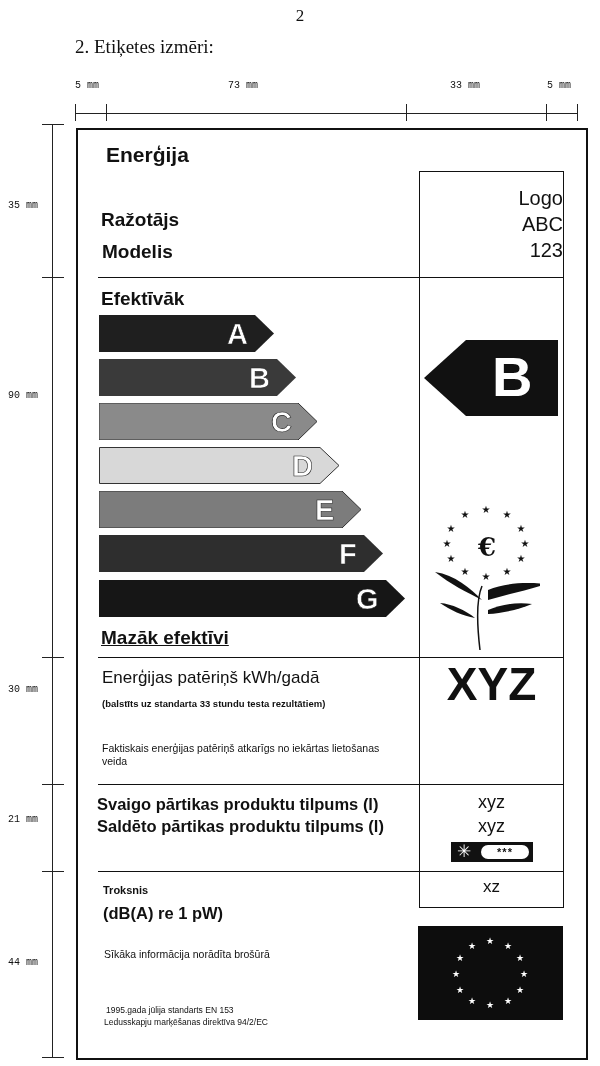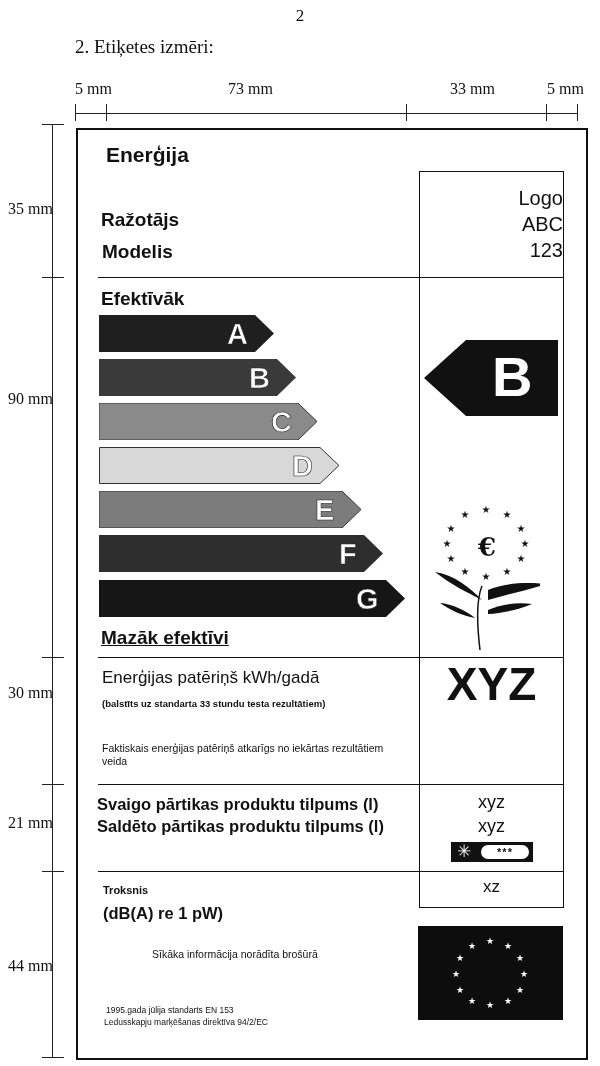--- a/index.html
+++ b/index.html
@@ -1,21 +1,21 @@
 <!DOCTYPE html>
 <html><head>
 <meta charset="utf-8">
 <style>
   html,body{margin:0;padding:0;background:#fff;}
   body{width:600px;height:1066px;position:relative;overflow:hidden;color:#111;font-family:"Liberation Sans",sans-serif;}
   .abs{position:absolute;}
   .serif{font-family:"Liberation Serif",serif;}
   .page-num{left:0;width:600px;top:6px;text-align:center;font-size:17px;}
   .section-title{left:75px;top:36px;font-size:19px;}
-  .dim-label{font-size:16px;top:80px;}
+  .dim-label{font-size:10px;top:80px;font-family:Liberation Mono, monospace;}
   .hline{background:#222;height:1px;}
   .vline{background:#222;width:1px;}
   .label-box{left:76px;top:128px;width:508px;height:928px;border:2px solid #111;}
   .h-big{font-weight:bold;font-size:20px;}
   .h-med{font-weight:bold;font-size:19px;}
   .bar{position:absolute;height:37px;}
   .bar svg{display:block;}
   .bar-letter{position:absolute;top:1px;font-weight:bold;font-size:29px;color:#fff;line-height:36px;-webkit-text-stroke:0.6px #222;}
   .small{font-size:11px;}
   .tiny{font-size:8.5px;line-height:11px;}
@@ -149,36 +149,36 @@
     <path d="M5,72 C25,75 40,88 52,100 C38,93 20,84 5,72 Z" fill="#111"></path>
     <path d="M58,90 C75,83 95,82 116,84 C98,90 78,94 58,100 Z" fill="#111"></path>
     <path d="M58,110 C72,104 88,102 102,104 C88,110 72,113 58,114 Z" fill="#111"></path>
     <path d="M10,103 C22,104 35,110 45,118 C33,116 20,110 10,103 Z" fill="#111"></path>
     <path d="M52,86 C46,100 47,125 50,150" stroke="#111" stroke-width="1.5" fill="none"></path>
   </svg>
 </div>
 
 <div class="abs" style="left:102px;top:668px;font-size:17px;font-weight:normal;">Enerģijas patēriņš kWh/gadā</div>
 <div class="abs" style="left:102px;top:698px;font-size:9.5px;font-weight:bold;">(balstīts uz standarta 33 stundu testa rezultātiem)</div>
-<div class="abs small" style="left:102px;top:742px;width:300px;font-size:10.5px;line-height:13px;">Faktiskais enerģijas patēriņš atkarīgs no iekārtas rezultātiem veida</div>
+<div class="abs small" style="left:102px;top:742px;width:300px;font-size:10.5px;line-height:13px;">Faktiskais enerģijas patēriņš atkarīgs no iekārtas lietošanas veida</div>
 <div class="abs" style="left:420px;top:656px;width:143px;text-align:center;font-weight:bold;font-size:46px;line-height:56px;">XYZ</div>
 
 <div class="abs h-med" style="left:97px;top:795px;font-size:16.5px;">Svaigo pārtikas produktu tilpums (l)</div>
 <div class="abs h-med" style="left:97px;top:817px;font-size:16.5px;">Saldēto pārtikas produktu tilpums (l)</div>
 <div class="abs" style="left:420px;top:792px;width:143px;text-align:center;font-size:18px;">xyz</div>
 <div class="abs" style="left:420px;top:816px;width:143px;text-align:center;font-size:18px;">xyz</div>
 <div class="abs" style="left:451px;top:842px;width:82px;height:20px;background:#111;">
   <span class="abs" style="left:6px;top:0px;color:#fff;font-size:17px;line-height:20px;">✳</span>
   <span class="abs" style="left:30px;top:3px;width:48px;height:14px;background:#fff;border-radius:7px;color:#111;font-size:11px;line-height:14px;text-align:center;font-weight:bold;letter-spacing:1px;">***</span>
 </div>
 
 <div class="abs h-med" style="left:103px;top:884px;font-size:11px;">Troksnis</div>
 <div class="abs h-med" style="left:103px;top:904px;font-size:16.5px;">(dB(A) re 1 pW)</div>
 <div class="abs" style="left:420px;top:877px;width:143px;text-align:center;font-size:17px;">xz</div>
-<div class="abs small" style="left:104px;top:948px;font-size:10.5px;margin-left:48px;">Sīkāka informācija norādīta brošūrā</div>
+<div class="abs small" style="left:104px;top:948px;font-size:10.5px;">Sīkāka informācija norādīta brošūrā</div>
 <div class="abs tiny" style="left:106px;top:1005px;">1995.gada jūlija standarts EN 153</div>
 <div class="abs tiny" style="left:104px;top:1017px;">Ledusskapju marķēšanas direktīva 94/2/EC</div>
 
 <div class="abs" style="left:418px;top:926px;width:145px;height:94px;background:#0d0d0d;">
   <svg width="145" height="94" viewBox="0 0 145 94">
     <g fill="#fff" font-size="9" font-family="DejaVu Sans, sans-serif" text-anchor="middle">
       <text x="72" y="18">★</text>
         <text x="90" y="23">★</text>
         <text x="102" y="35">★</text>
       <text x="106" y="51">★</text>

